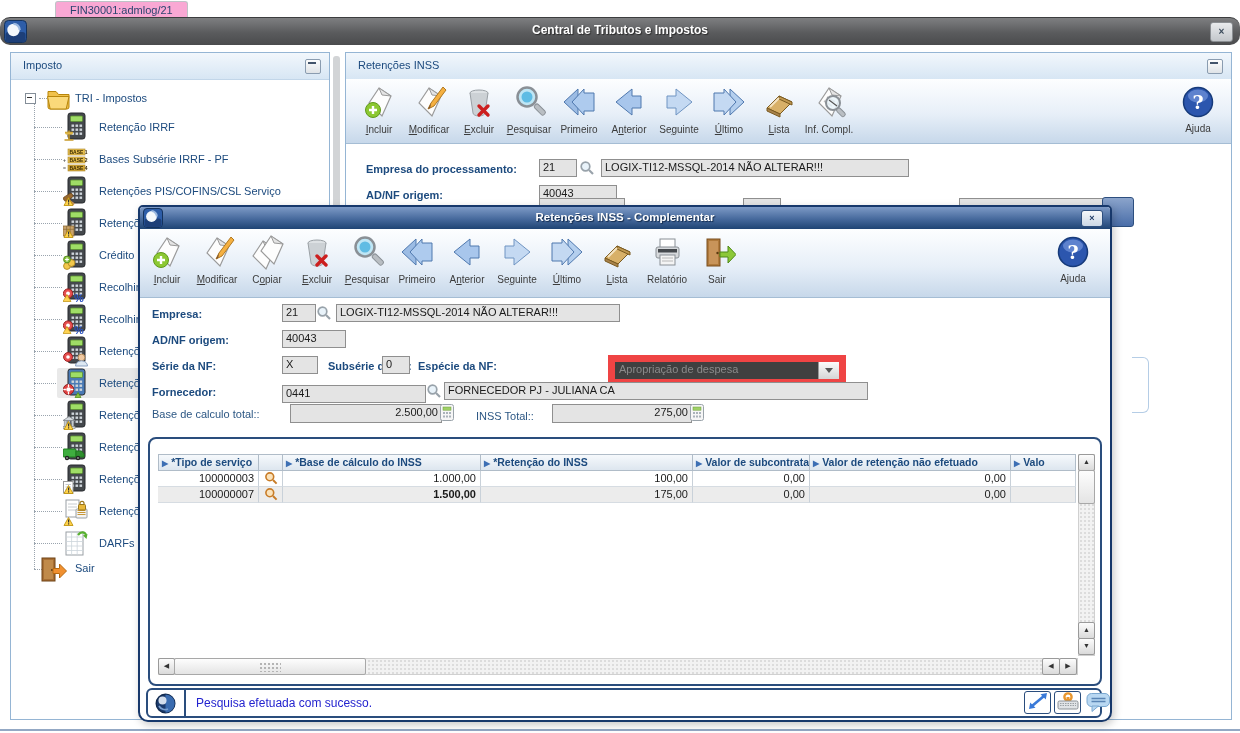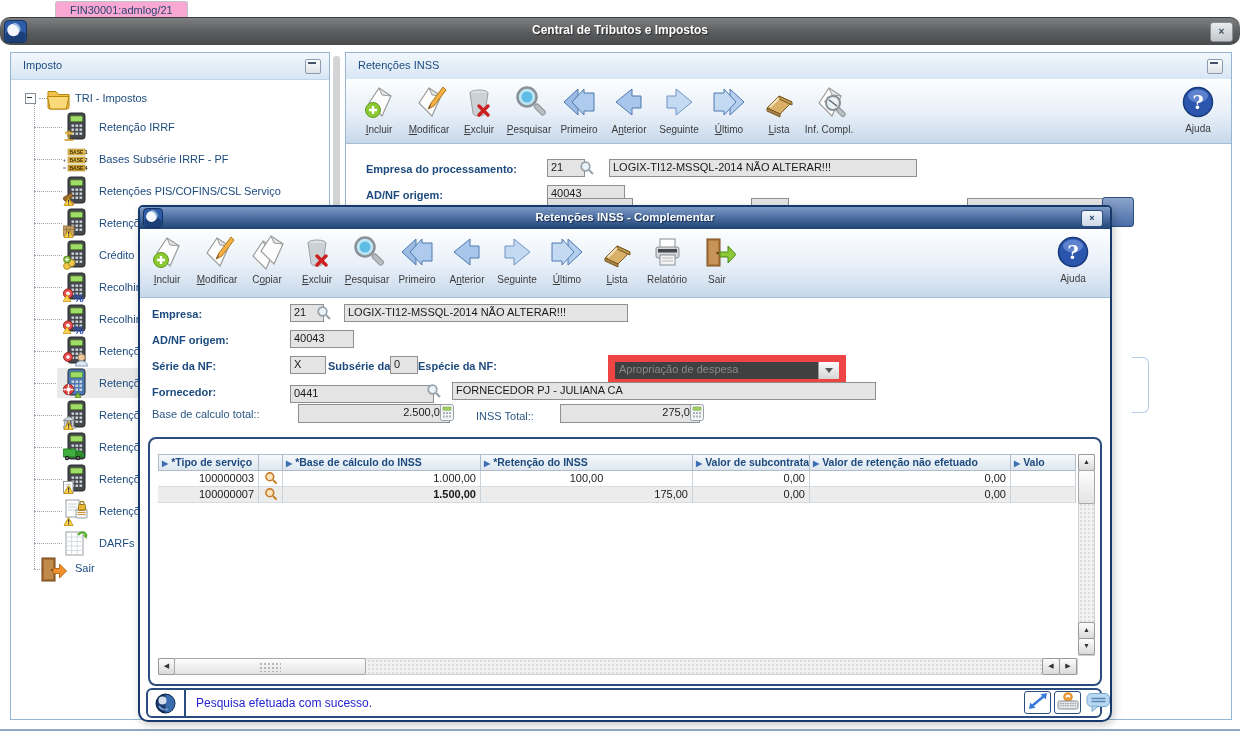--- a/index.html
+++ b/index.html
@@ -22,21 +22,21 @@
   .splitter{position:absolute;left:333px;top:56px;width:7px;height:660px;background:#d2d4d6;border-radius:3px;}
   
   .toolbar{position:absolute;left:0;right:0;background:linear-gradient(#fdfeff,#e7eff8 55%,#c7d8ea);border-bottom:1px solid #a5bdd4;}
   .tbtn{position:absolute;top:4px;width:50px;text-align:center;cursor:default;}
   .tbtn .tlabel{display:block;margin-top:-1px;font-size:10px;color:#3c3c3c;white-space:nowrap;}
   .helpbtn{position:absolute;top:6px;width:46px;text-align:center;}
   .helpbtn .tlabel{display:block;font-size:10px;color:#3c3c3c;}
   
   .flabel{position:absolute;font-size:11px;font-weight:bold;color:#1c4a7e;white-space:nowrap;}
   .flabel.plain{font-weight:normal;color:#2c5784;}
-  .field{position:absolute;background:#e4e4e4;border:1px solid #8f8f8f;font-size:11px;color:#1a1a1a;line-height:15px;padding:0 3px;white-space:nowrap;overflow:hidden;margin-left:8px;}
+  .field{position:absolute;background:#e4e4e4;border:1px solid #8f8f8f;font-size:11px;color:#1a1a1a;line-height:15px;padding:0 3px;white-space:nowrap;overflow:hidden;}
   .field.num{text-align:right;}
   .dropdown{position:absolute;background:#404040;border:7px solid #ef4444;}
   .dropdown .dval{position:absolute;left:4px;top:1px;font-size:11px;color:#8a8a8a;white-space:nowrap;}
   .darrow{position:absolute;right:0;top:0;bottom:0;width:20px;background:linear-gradient(#fbfbfb,#d5d5d5);border-left:1px solid #9a9a9a;}
   .darrow:before{content:"";position:absolute;left:6px;top:6px;border:4px solid transparent;border-top:5px solid #555;}
   
   .modal{position:absolute;left:138px;top:205px;width:970px;height:513px;background:#fff;border:2px solid #17386b;border-radius:5px 5px 10px 10px;z-index:10;box-shadow:2px 3px 8px rgba(0,0,0,.22);}
   .mtitle{position:absolute;left:0;top:0;right:0;height:22px;background:linear-gradient(#7d9ac6,#46699c 55%,#1f4474);border-radius:3px 3px 0 0;}
   .mtitle .title{position:absolute;left:0;right:0;top:4px;text-align:center;color:#fff;font-size:11.5px;font-weight:bold;text-shadow:1px 1px 1px #122a4c;}
   .mclose{position:absolute;right:7px;top:3px;width:20px;height:15px;background:linear-gradient(#f4f7fa,#ccd8e6);border:1px solid #2d4f7f;border-radius:3px;font-size:9px;font-weight:bold;color:#1d3a66;text-align:center;line-height:14px;}
@@ -638,21 +638,21 @@
           <div class="hcell" style="width: 65px;"><span class="harr">▶</span><span>Valo</span></div>
         </div>
       <div id="tbody">
           <div class="trow r-even" style="left: 8px; top: 32px;">
             <div class="dcell num" style="width: 101px;">100000003</div>
             <div class="dcell ic" style="width: 24px;"><svg width="14" height="14" viewBox="0 0 14 14" xmlns="http://www.w3.org/2000/svg">
                 <circle cx="5.8" cy="5.8" r="3.9" fill="#fbe3bb" stroke="#c87c28" stroke-width="1.6"></circle>
                 <path d="M9 9 L12.6 12.6" stroke="#c87c28" stroke-width="2"></path>
               </svg></div>
             <div class="dcell num" style="width: 198px;">1.000,00</div>
-            <div class="dcell num" style="width: 212px; text-align: center;">100,00</div>
+            <div class="dcell num" style="width: 212px;">100,00</div>
             <div class="dcell num" style="width: 117px;">0,00</div>
             <div class="dcell num" style="width: 201px;">0,00</div>
             <div class="dcell" style="width: 65px;"></div>
           </div>
           <div class="trow r-odd" style="left: 8px; top: 48px;">
             <div class="dcell num" style="width: 101px;">100000007</div>
             <div class="dcell ic" style="width: 24px;"><svg width="14" height="14" viewBox="0 0 14 14" xmlns="http://www.w3.org/2000/svg">
                 <circle cx="5.8" cy="5.8" r="3.9" fill="#fbe3bb" stroke="#c87c28" stroke-width="1.6"></circle>
                 <path d="M9 9 L12.6 12.6" stroke="#c87c28" stroke-width="2"></path>
               </svg></div>

